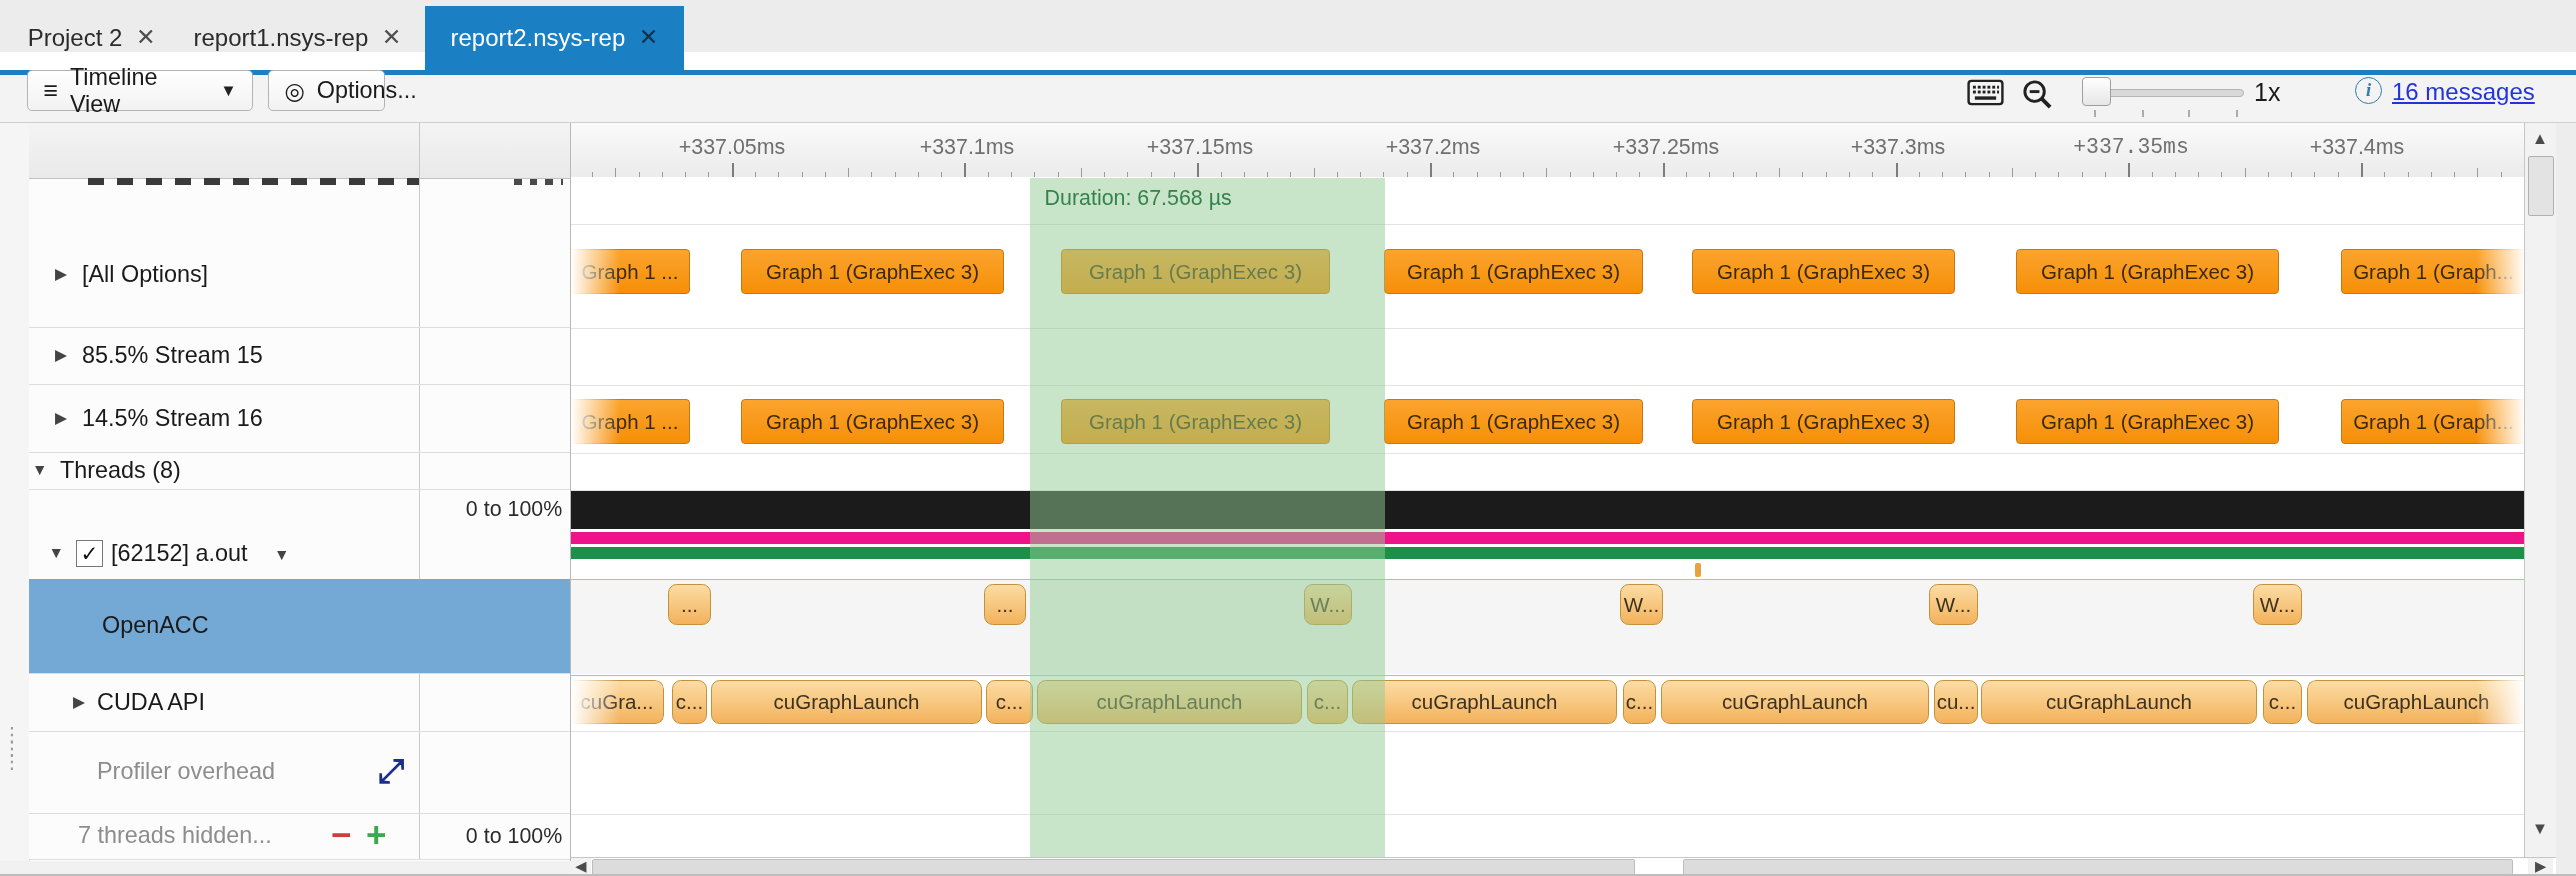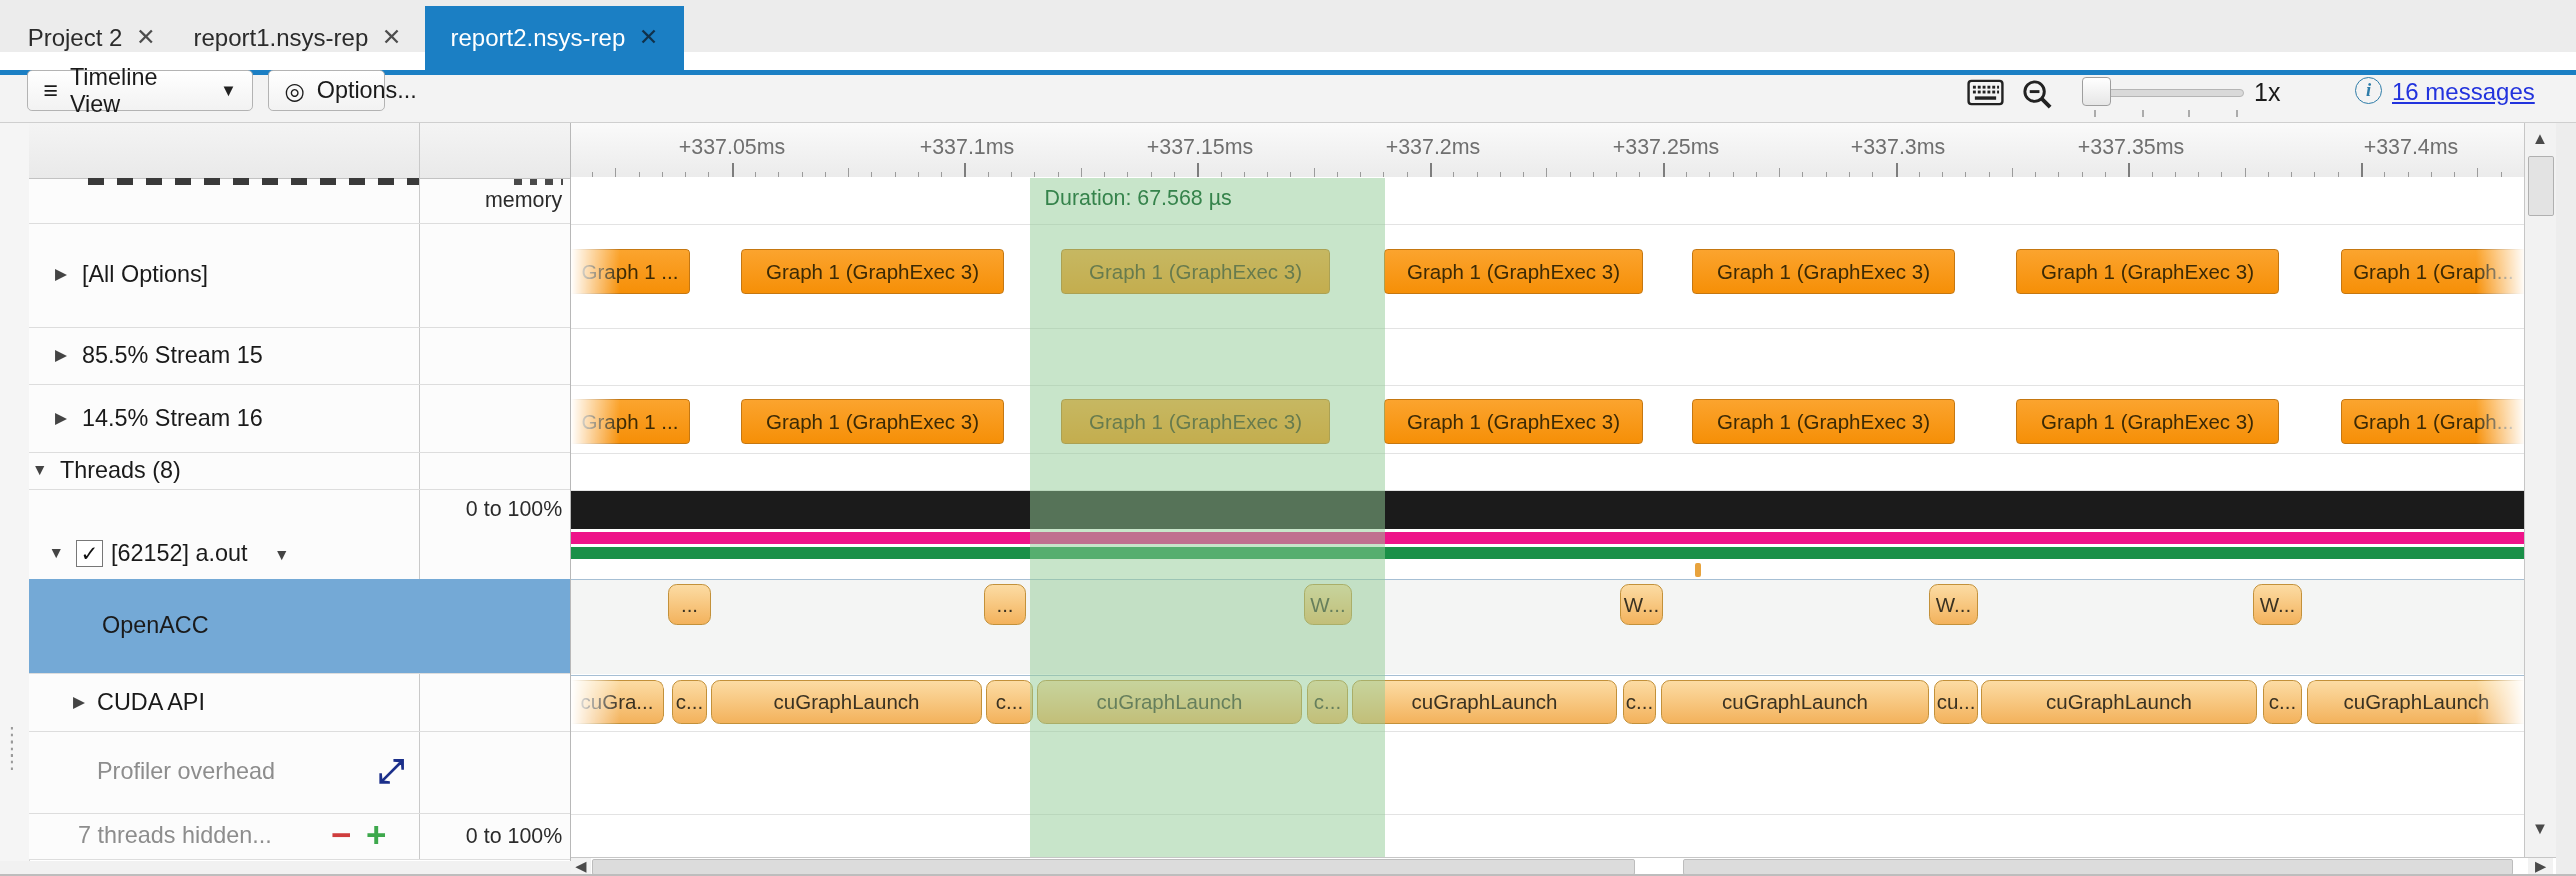--- a/index.html
+++ b/index.html
@@ -186,22 +186,22 @@
   <div id="clip-dashes" class="abs"></div>
   <div id="clip-dashes2" class="abs"></div>
 
   <div id="ruler" class="abs">
       <span class="ruler-label" style="left: 161px;">+337.05ms</span>
       <span class="ruler-label" style="left: 396px;">+337.1ms</span>
       <span class="ruler-label" style="left: 629px;">+337.15ms</span>
       <span class="ruler-label" style="left: 862px;">+337.2ms</span>
       <span class="ruler-label" style="left: 1095px;">+337.25ms</span>
       <span class="ruler-label" style="left: 1327px;">+337.3ms</span>
-      <span class="ruler-label" style="left: 1560px;">+337.35ms</span>
-      <span class="ruler-label" style="left: 1840px;">+337.4ms</span>
+      <span class="ruler-label" style="left: 1560px; font-family: Liberation Mono, monospace;">+337.35ms</span>
+      <span class="ruler-label" style="left: 1786px;">+337.4ms</span>
       <div class="tick" style="left: 21px; width: 1px; height: 5.8px; background: rgb(155, 155, 155);"></div>
       <div class="tick" style="left: 44px; width: 1px; height: 9.7px; background: rgb(155, 155, 155);"></div>
       <div class="tick" style="left: 68px; width: 1px; height: 5.8px; background: rgb(155, 155, 155);"></div>
       <div class="tick" style="left: 91px; width: 1px; height: 5.8px; background: rgb(155, 155, 155);"></div>
       <div class="tick" style="left: 114px; width: 1px; height: 5.8px; background: rgb(155, 155, 155);"></div>
       <div class="tick" style="left: 137px; width: 1px; height: 5.8px; background: rgb(155, 155, 155);"></div>
       <div class="tick" style="left: 161px; width: 1.9px; height: 14.6px; background: rgb(125, 125, 125);"></div>
       <div class="tick" style="left: 184px; width: 1px; height: 5.8px; background: rgb(155, 155, 155);"></div>
       <div class="tick" style="left: 207px; width: 1px; height: 5.8px; background: rgb(155, 155, 155);"></div>
       <div class="tick" style="left: 231px; width: 1px; height: 5.8px; background: rgb(155, 155, 155);"></div>
@@ -339,23 +339,20 @@
   <div id="vscroll" class="abs"></div>
   <div id="vs-up" class="sbtn">▲</div>
   <div id="vs-thumb" class="abs"></div>
   <div id="vs-down" class="sbtn">▼</div>
   <div id="panel-bottom" class="abs"></div>
   <div id="hscroll" class="abs"></div>
   <div id="hs-left" class="sbtn">◀</div>
   <div id="hs-right" class="sbtn">▶</div>
   <div id="corner" class="abs"></div>
   <div id="bottom-strip" class="abs"></div>
-<div class="band" style="top: 177px; height: 46px;">
-      <span class="col2" style="top: 10.7px;">memory</span>
-    </div>
     <div class="band" style="top: 224px; height: 103px;">
       <span class="arrow" style="left: 26px; top: 41px;">▶</span>
       <span class="rowlabel" style="left: 53px; top: 37px;">[All Options]</span>
     </div>
     <div class="band" style="top: 328px; height: 56px;">
       <span class="arrow" style="left: 26px; top: 18px;">▶</span>
       <span class="rowlabel" style="left: 53px; top: 14px;">85.5% Stream 15</span>
     </div>
     <div class="band" style="top: 386px; height: 66px;">
       <span class="arrow" style="left: 26px; top: 23px;">▶</span>

